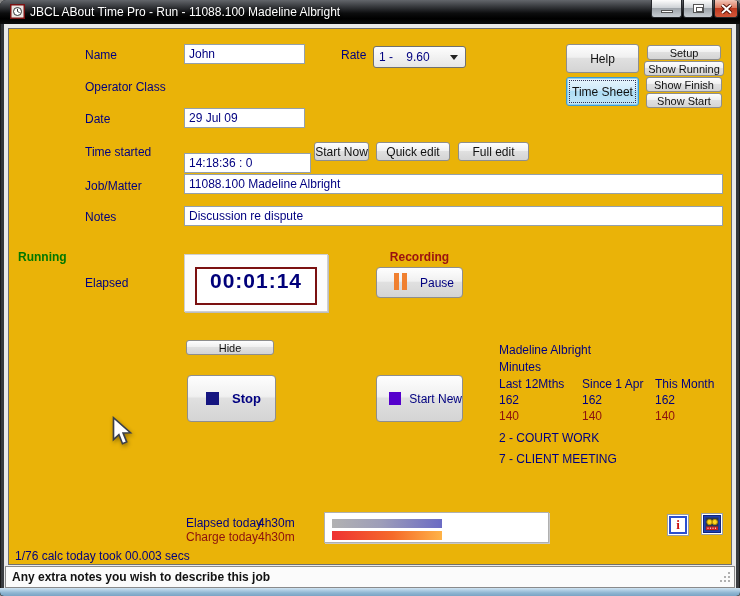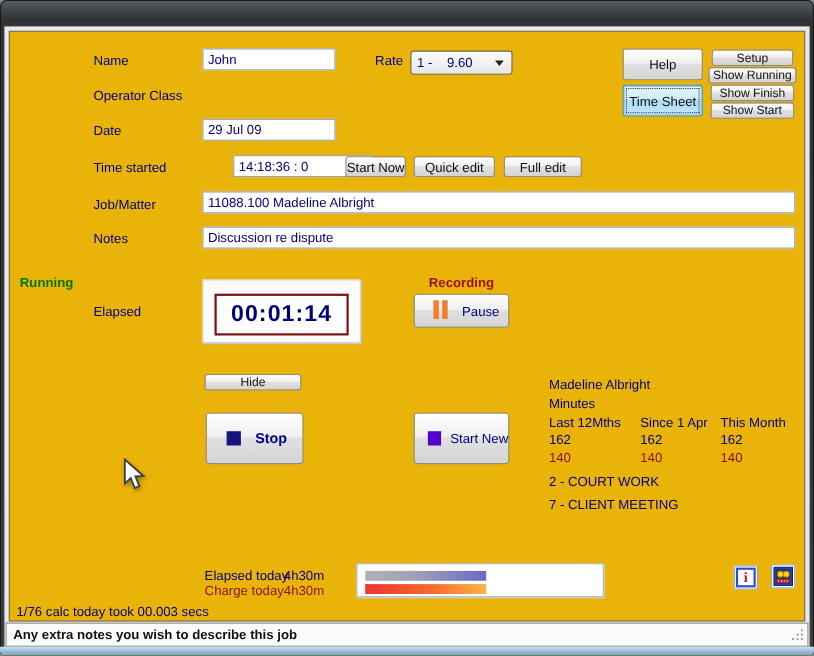--- a/index.html
+++ b/index.html
@@ -56,21 +56,21 @@
     font-size:12px; }
   .btn-big { border-radius:4px; font-size:12px; color:#000080; justify-content:flex-start; }
   .sq { display:inline-block; width:13px; height:13px; }
 
   .green-bold { position:absolute; font-size:12px; font-weight:bold; color:#007700; }
   .maroon-bold { position:absolute; font-size:12px; font-weight:bold; color:#991111; text-align:center; }
 
   .timer-outer { position:absolute; left:175px; top:225px; width:144px; height:58px;
     background:#fcfcfc; border:1px solid #cfcfcf; box-shadow:1px 1px 0 #bdbdbd; }
   .timer-inner { position:absolute; left:10px; top:12px; width:122px; height:38px;
-    border:2px solid #7a1010; background:#fff; display:flex; align-items:center; justify-content:center; }
+    border:2px solid #7a1010; background:#fff; display:flex; align-items:flex-start; justify-content:center; }
   .timer-digits { font-size:21px; font-weight:bold; color:#00007a; letter-spacing:1px; }
 
   .pause-bar { display:inline-block; width:5px; height:17px; background:#f08030; margin-right:3px; }
 
   .stat { position:absolute; font-size:12px; color:#000080; white-space:nowrap; }
   .stat-maroon { color:#8b1010; }
 
   .prog-panel { position:absolute; left:315px; top:483px; width:225px; height:31px;
     background:#fff; border:1px solid #b0b0b0; box-shadow:1px 1px 0 #c8c8c8; }
   .bar { position:absolute; left:7px; width:110px; height:9px; }
@@ -92,34 +92,55 @@
     background:linear-gradient(180deg,#cfe3f2,#8fb6d2 60%,#7aa3c4); border-radius:0 0 4px 4px; }
 
   .cursor { position:absolute; left:112px; top:416px; pointer-events:none;
     filter:drop-shadow(1px 2px 2px rgba(0,0,0,.35)); }
 </style>
 </head>
 <body>
 
 <div class="window">
 
+  <div class="titlebar">
+    <svg class="app-icon" width="15" height="15" viewBox="0 0 15 15">
+      <rect x="0.5" y="0.5" width="14" height="14" fill="#e9e5e1" stroke="#7a1212" stroke-width="2"></rect>
+      <circle cx="7.5" cy="7.5" r="4" fill="#fff" stroke="#333" stroke-width="1"></circle>
+      <line x1="7.5" y1="7.5" x2="7.5" y2="4.8" stroke="#333" stroke-width="1"></line>
+      <line x1="7.5" y1="7.5" x2="9.6" y2="8.6" stroke="#333" stroke-width="1"></line>
+    </svg>
+    <span class="title">JBCL ABout Time Pro - Run - 11088.100 Madeline Albright</span>
+    <div class="wc wc-min">
+        <i class="g-min"></i>
+      </div>
+    <div class="wc wc-max">
+        <i class="g-max"></i>
+      </div>
+    <div class="wc wc-close">
+      <svg width="11" height="10" viewBox="0 0 11 10">
+        <path d="M1,1 L10,9 M10,1 L1,9" stroke="#5a1408" stroke-width="4" fill="none"></path>
+        <path d="M1,1 L10,9 M10,1 L1,9" stroke="#fff" stroke-width="2" fill="none"></path>
+      </svg>
+    </div>
+  </div>
 
   <div class="inner">
     <div class="panel">
 
       <span class="lbl" style="left:76px;top:19px">Name</span>
       <input class="inp" style="left: 175px; top: 15px; width: 121px;" value="John">
 
       <span class="lbl" style="left:76px;top:51px">Operator Class</span>
 
       <span class="lbl" style="left:76px;top:83px">Date</span>
       <input class="inp" style="left: 175px; top: 79px; width: 121px;" value="29 Jul 09">
 
       <span class="lbl" style="left:76px;top:116px">Time started</span>
-      <input class="inp" style="left: 175px; top: 112px; width: 127px; margin-left: 28px;" value="14:18:36 : 0">
+      <input class="inp" style="left: 175px; top: 124px; width: 127px;" value="14:18:36 : 0">
 
       <span class="lbl" style="left:76px;top:150px">Job/Matter</span>
       <input class="inp" style="left: 175px; top: 145px; width: 539px;" value="11088.100 Madeline Albright">
 
       <span class="lbl" style="left:76px;top:181px">Notes</span>
       <input class="inp" style="left: 175px; top: 177px; width: 539px;" value="Discussion re dispute">
 
       <span class="lbl" style="left:332px;top:19px">Rate</span>
       <div class="combo">
         <span class="combo-text">1 -    9.60</span>

